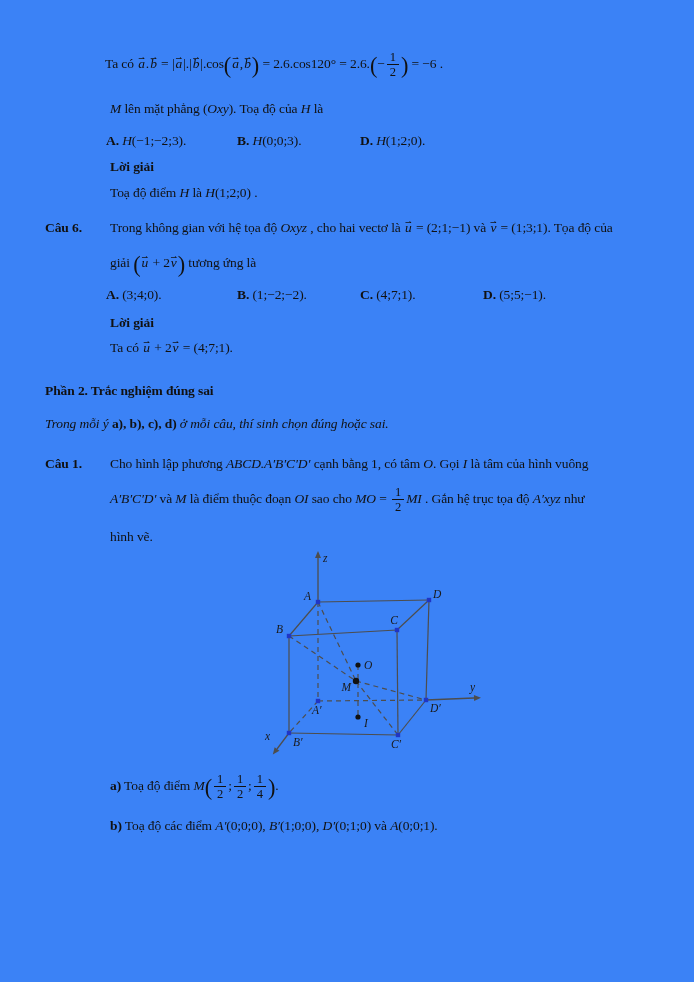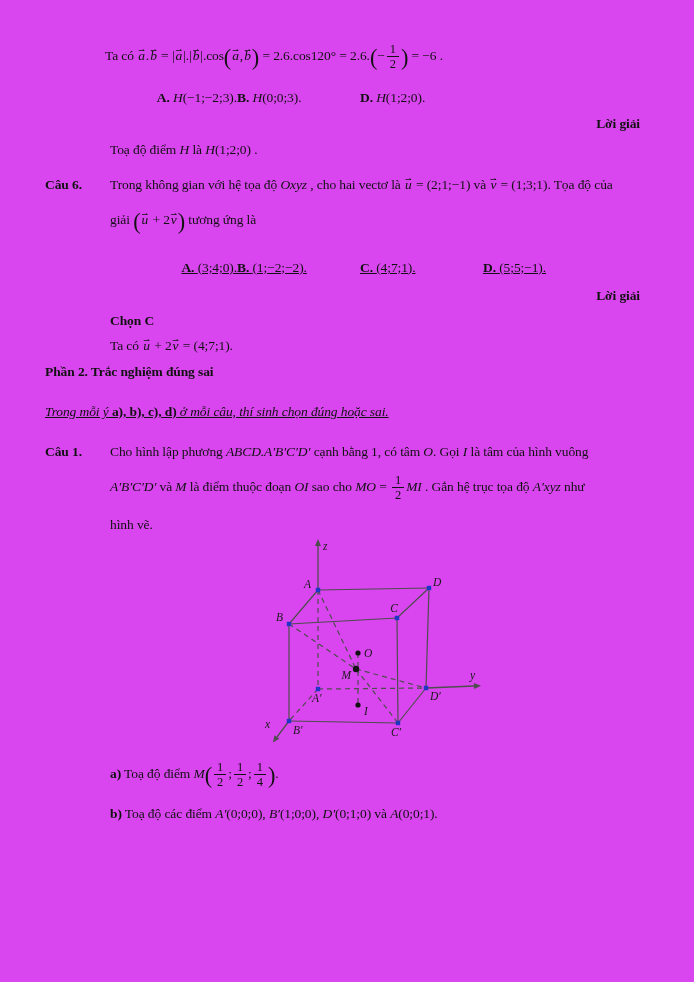--- a/index.html
+++ b/index.html
@@ -1,72 +1,72 @@
 <!DOCTYPE html>
 <html><head>
 <meta charset="utf-8">
 <style>
   html,body{margin:0;padding:0;background:#888;}
   .page{
-    width:694px;height:982px;background:#d946ef;position:relative;
-    box-sizing:border-box;padding-top:28px;overflow:hidden;
+    width:694px;height:982px;background:#3b82f6;position:relative;
+    box-sizing:border-box;padding-top:36px;overflow:hidden;
     font-family:"Liberation Serif","DejaVu Serif",serif;
     font-size:13.5px;color:#111;letter-spacing:-0.1px;
   }
   .line{line-height:24px;height:24px;white-space:nowrap;}
   .line.tall{line-height:44px;height:44px;}
   .line.fig{height:212px;line-height:0;}
   .formula{margin-left:105px;}
   .body{margin-left:110px;}
   .q{margin-left:110px;position:relative;}
   .qlabel{position:absolute;left:-65px;top:0;font-weight:bold;}
   .part{margin-left:45px;}
-  .center{margin-left:110px;width:530px;text-align:right;}
+  .center{margin-left:110px;width:530px;text-align:left;}
   .opts{margin-left:106px;display:flex;}
   .opt{display:inline-block;}
-  .opt0{width:131px;text-align:right;}.opt1{width:123px;}.opt2{width:123px;}
+  .opt0{width:131px;}.opt1{width:123px;}.opt2{width:123px;}
   .b{font-weight:bold;}
   .i{font-style:italic;}
   .frac{display:inline-block;vertical-align:middle;text-align:center;
         line-height:1.12;font-size:0.93em;margin:0 2px;}
   .frac span{display:block;padding:0 3px;}
   .frac .fn{border-bottom:1px solid #111;}
   .bigp{font-size:1.65em;line-height:0.9;vertical-align:-0.22em;font-weight:400;}
   .vec{position:relative;display:inline-block;padding:0 1px;}
   .vec .arr{position:absolute;top:-0.62em;left:50%;transform:translateX(-50%);
             font-size:0.58em;font-style:normal;font-family:"DejaVu Sans",sans-serif;}
   .vec .i{font-style:italic;}
   svg{display:block;margin-left:250px;}
 </style>
 </head>
 <body>
 
 <div class="page">
   <div id="doc">
       <div class="line formula tall" style="margin-top: 6px;"><span class="">Ta có </span><span class="vec"><span class="arr">⇀</span><span class="i">a</span></span><span class="">.</span><span class="vec"><span class="arr">⇀</span><span class="i">b</span></span><span class=""> = </span><span class="">|</span><span class="vec"><span class="arr">⇀</span><span class="i">a</span></span><span class="">|.|</span><span class="vec"><span class="arr">⇀</span><span class="i">b</span></span><span class="">|.cos</span><span class="bigp">(</span><span class="vec"><span class="arr">⇀</span><span class="i">a</span></span><span class="">,</span><span class="vec"><span class="arr">⇀</span><span class="i">b</span></span><span class="bigp">)</span><span class=""> = 2.6.cos120° = 2.6.</span><span class="bigp">(</span><span class="">−</span><span class="frac"><span class="fn">1</span><span class="fd">2</span></span><span class="bigp">)</span><span class=""> = −6 .</span></div>
+      <div class="line body" style="margin-top: 11px;"><span class="i">M</span><span class=""> lên mặt phẳng (</span><span class="i">Oxy</span><span class="">). Toạ độ của </span><span class="i">H</span><span class=""> là</span></div>
       <div class="line opts" style="margin-top: 8px;">
         <span class="opt opt0"><span class="b">A. </span><span class="i">H</span><span class="">(−1;−2;3).</span></span>
         <span class="opt opt1"><span class="b">B. </span><span class="i">H</span><span class="">(0;0;3).</span></span>
         <span class="opt opt3"><span class="b">D. </span><span class="i">H</span><span class="">(1;2;0).</span></span>
       </div>
       <div class="line center" style="margin-top: 2px;"><span class="b">Lời giải</span></div>
       <div class="line body" style="margin-top: 2px;"><span class="">Toạ độ điểm </span><span class="i">H</span><span class=""> là </span><span class="i">H</span><span class="">(1;2;0) .</span></div>
       <div class="line q" style="margin-top: 11px;"><span class="qlabel">Câu 6.</span><span class="">Trong không gian với hệ tọa độ </span><span class="i">Oxyz</span><span class=""> , cho hai vectơ là </span><span class="vec"><span class="arr">⇀</span><span class="i">u</span></span><span class=""> = (2;1;−1)</span><span class=""> và </span><span class="vec"><span class="arr">⇀</span><span class="i">v</span></span><span class=""> = (1;3;1)</span><span class="">. Tọa độ của</span></div>
       <div class="line body" style="margin-top: 11px;"><span class="">giải </span><span class="bigp">(</span><span class="vec"><span class="arr">⇀</span><span class="i">u</span></span><span class=""> + 2</span><span class="vec"><span class="arr">⇀</span><span class="i">v</span></span><span class="bigp">)</span><span class=""> tương ứng là</span></div>
-      <div class="line opts" style="margin-top: 24px; text-decoration: underline;">
+      <div class="line opts" style="margin-top: 8px;">
         <span class="opt opt0"><span class="b">A. </span><span class="">(3;4;0).</span></span>
         <span class="opt opt1"><span class="b">B. </span><span class="">(1;−2;−2).</span></span>
         <span class="opt opt2"><span class="b">C. </span><span class="">(4;7;1).</span></span>
         <span class="opt opt3"><span class="b">D. </span><span class="">(5;5;−1).</span></span>
       </div>
       <div class="line center" style="margin-top: 4px;"><span class="b">Lời giải</span></div>
-      <div class="line body" style="margin-top: 1px;"><span class="b">Chọn C</span></div>
       <div class="line body" style="margin-top: 1px;"><span class="">Ta có </span><span class="vec"><span class="arr">⇀</span><span class="i">u</span></span><span class=""> + 2</span><span class="vec"><span class="arr">⇀</span><span class="i">v</span></span><span class=""> = (4;7;1).</span></div>
-      <div class="line part" style="margin-top: 2px;"><span class="b">Phần 2. Trắc nghiệm đúng sai</span></div>
-      <div class="line part" style="margin-top: 16px; text-decoration: underline;"><span class="i">Trong mỗi ý </span><span class="b">a), b), c), d)</span><span class="i"> ở mỗi câu, thí sinh chọn đúng hoặc sai.</span></div>
+      <div class="line part" style="margin-top: 19px;"><span class="b">Phần 2. Trắc nghiệm đúng sai</span></div>
+      <div class="line part" style="margin-top: 9px;"><span class="i">Trong mỗi ý </span><span class="b">a), b), c), d)</span><span class="i"> ở mỗi câu, thí sinh chọn đúng hoặc sai.</span></div>
       <div class="line q" style="margin-top: 16px;"><span class="qlabel">Câu 1.</span><span class="">Cho hình lập phương </span><span class="i">ABCD.A′B′C′D′</span><span class=""> cạnh bằng 1, có tâm </span><span class="i">O</span><span class="">. Gọi </span><span class="i">I</span><span class=""> là tâm của hình vuông</span></div>
       <div class="line body tall" style="margin-top: 1px;"><span class="i">A′B′C′D′</span><span class=""> và </span><span class="i">M</span><span class=""> là điểm thuộc đoạn </span><span class="i">OI</span><span class=""> sao cho </span><span class="i">MO</span><span class=""> = </span><span class="frac"><span class="fn">1</span><span class="fd">2</span></span><span class="i">MI</span><span class=""> . Gắn hệ trục tọa độ </span><span class="i">A′xyz</span><span class=""> như</span></div>
       <div class="line body" style="margin-top: 4px;"><span class="">hình vẽ.</span></div>
       <div class="line fig" style="margin-top: 0px;">
         <svg width="250" height="212" viewBox="250 590 250 212">
           <line x1="318" y1="643" x2="318" y2="742" stroke="#4d4d4d" stroke-width="1.2" stroke-dasharray="5 4"></line>
           <line x1="318" y1="742" x2="289" y2="774" stroke="#4d4d4d" stroke-width="1.2" stroke-dasharray="5 4"></line>
           <line x1="318" y1="742" x2="426" y2="741" stroke="#4d4d4d" stroke-width="1.2" stroke-dasharray="5 4"></line>
           <line x1="318" y1="643" x2="356" y2="722" stroke="#4d4d4d" stroke-width="1.2" stroke-dasharray="5 4"></line>
           <line x1="356" y1="722" x2="398" y2="776" stroke="#4d4d4d" stroke-width="1.2" stroke-dasharray="5 4"></line>

